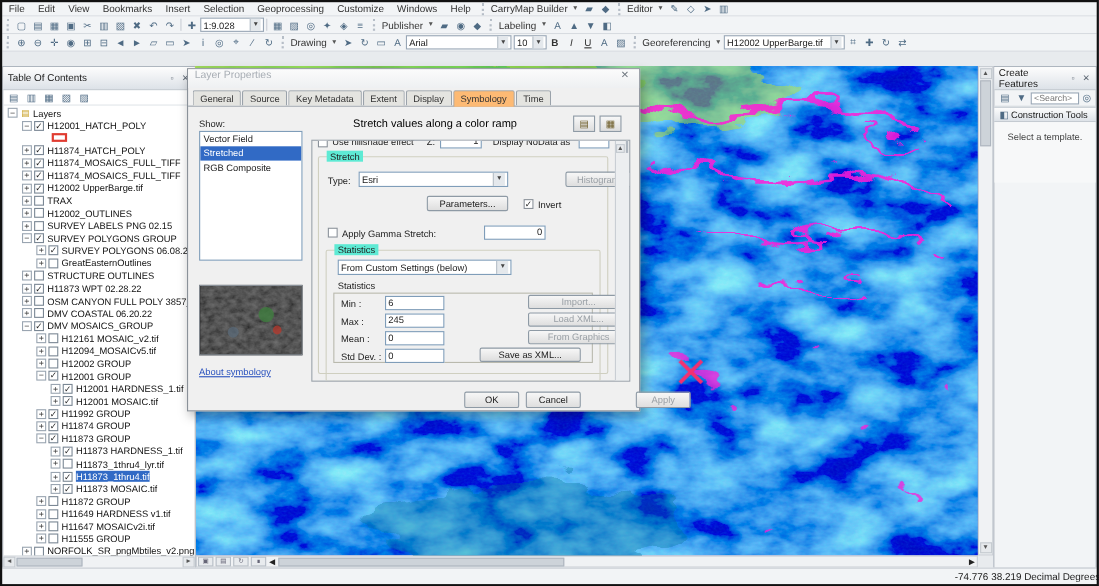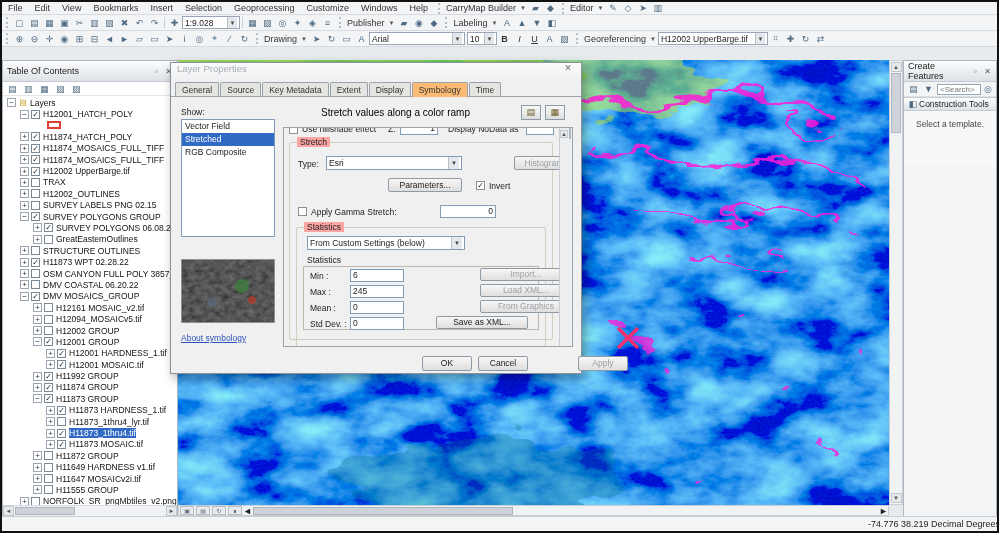--- a/index.html
+++ b/index.html
@@ -78,21 +78,21 @@
   #renderer-title{position:absolute;left:114px;top:44px;font-size:10px;color:#000;margin-left:36px;}
   .mini-btn{position:absolute;width:20px;height:15px;border:1px solid #8e9aa5;background:linear-gradient(#f8f8f8,#dddddd);font-size:9px;line-height:13px;text-align:center;color:#6b5a24;}
   #dlg-panel{position:absolute;left:112px;top:64px;width:290px;height:220px;border:1px solid #9aa2aa;background:#f0f0f0;overflow:hidden;}
   #dlg-scroll{position:absolute;right:0;top:0;width:13px;height:100%;background:#eceef0;border-left:1px solid #c9ced4;}
   .sbv-btn{width:12px;height:12px;background:#e6e9ec;border:1px solid #c3c9cf;font-size:6px;line-height:10px;text-align:center;color:#555;}
   #dlg-scroll .sbv-thumb{width:10px;height:42px;background:#cdd3d9;border:1px solid #aeb6bf;margin:1px;}
   #panel-content{position:absolute;left:0;top:0;right:13px;bottom:0;}
   .fld{background:#fff;border:1px solid #7f9db9;height:13px;font-size:8.5px;padding:0 2px;line-height:11px;position:absolute;overflow:hidden;}
   .dlg-cb{position:absolute;width:9px;height:9px;border:1px solid #8a9199;background:#fff;font-size:8px;line-height:8px;text-align:center;color:#222;}
   .groupbox{position:absolute;border:1px solid #cfcfc0;border-radius:2px;}
-  .gb-label{position:absolute;top:-6px;left:7px;background:#fca5a5;padding:0 3px;font-size:8.5px;color:#222;}
+  .gb-label{position:absolute;top:-6px;left:7px;background:#5eead4;padding:0 3px;font-size:8.5px;color:#222;}
   .dcombo{position:absolute;background:#fff;border:1px solid #7f9db9;height:14px;display:flex;align-items:center;font-size:8.5px;padding:0 2px;white-space:nowrap;overflow:hidden;}
   .dcombo .arrow{margin-left:auto;width:11px;height:100%;background:#e4e8ec;border-left:1px solid #b7c0c9;display:flex;align-items:center;justify-content:center;font-size:6px;color:#444;flex:none;}
   .btn{position:absolute;height:14px;border:1px solid #8e9aa5;background:linear-gradient(#f7f7f7,#dedede);font-size:8.5px;text-align:center;line-height:12px;color:#222;border-radius:2px;}
   .btn.disabled{color:#9aa0a6;margin-left:44px;}
   #stats-box{position:absolute;border:1px solid #b9b9ad;background:#f0f0f0;}
   .stat-row{position:absolute;height:16px;left:4px;right:4px;}
   .stat-row .sl{position:absolute;left:2px;top:3px;font-size:8.5px;}
   .stat-row .sf{left:42px;top:1px;width:54px;}
   .stat-row .sb{left:128px;top:0;width:92px;height:13px;line-height:11px;}
   .dlg-bottom-btn{height:15px;width:50px;line-height:13px;}

